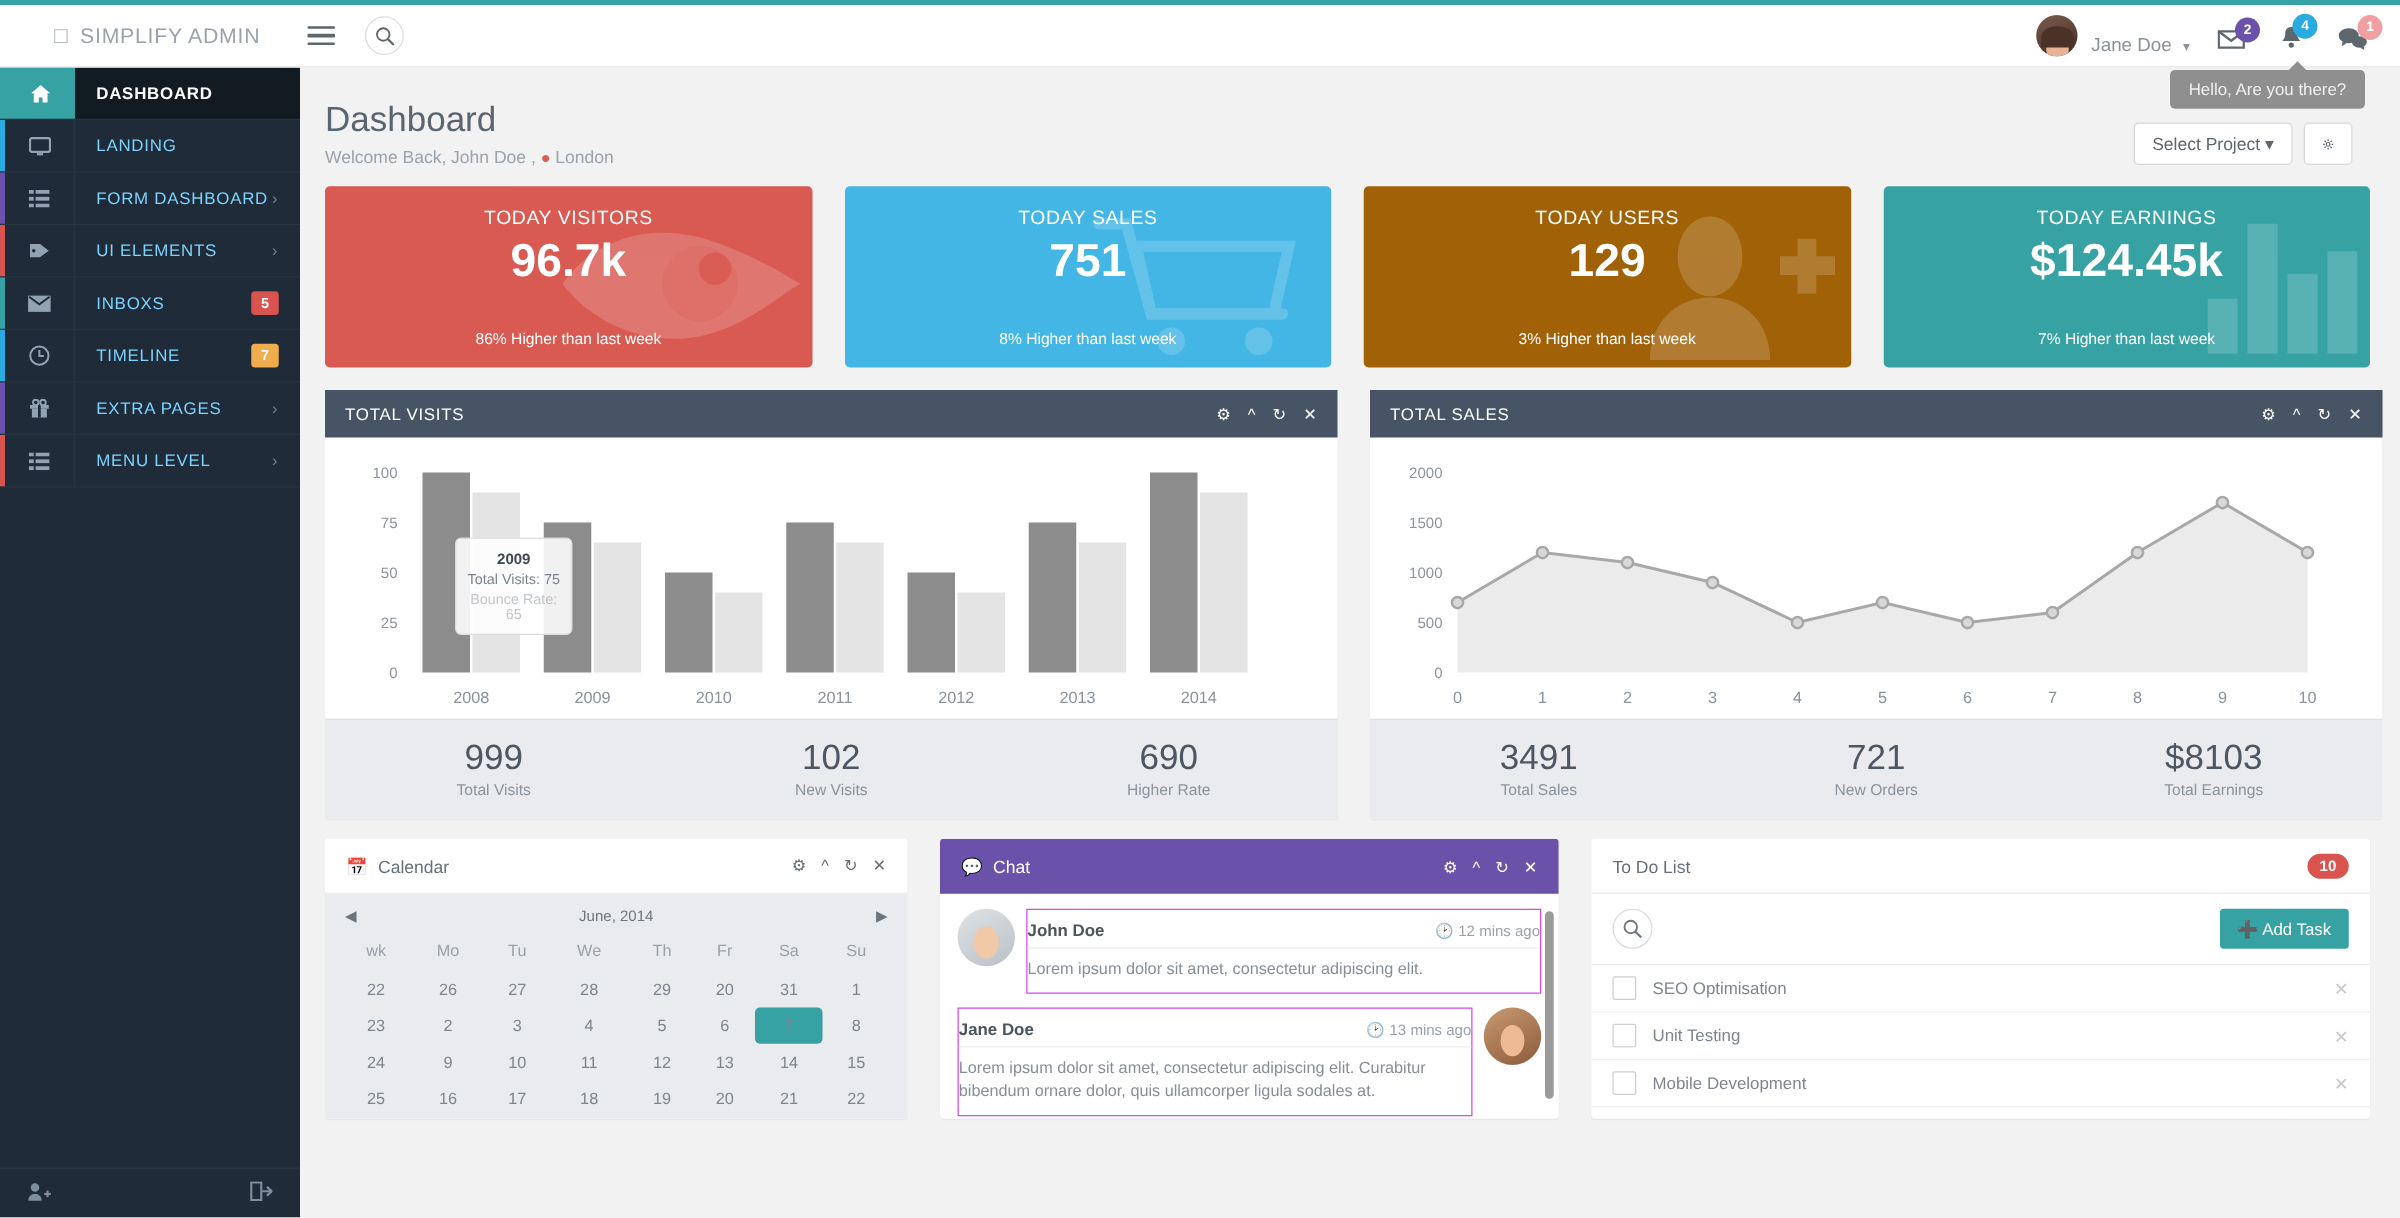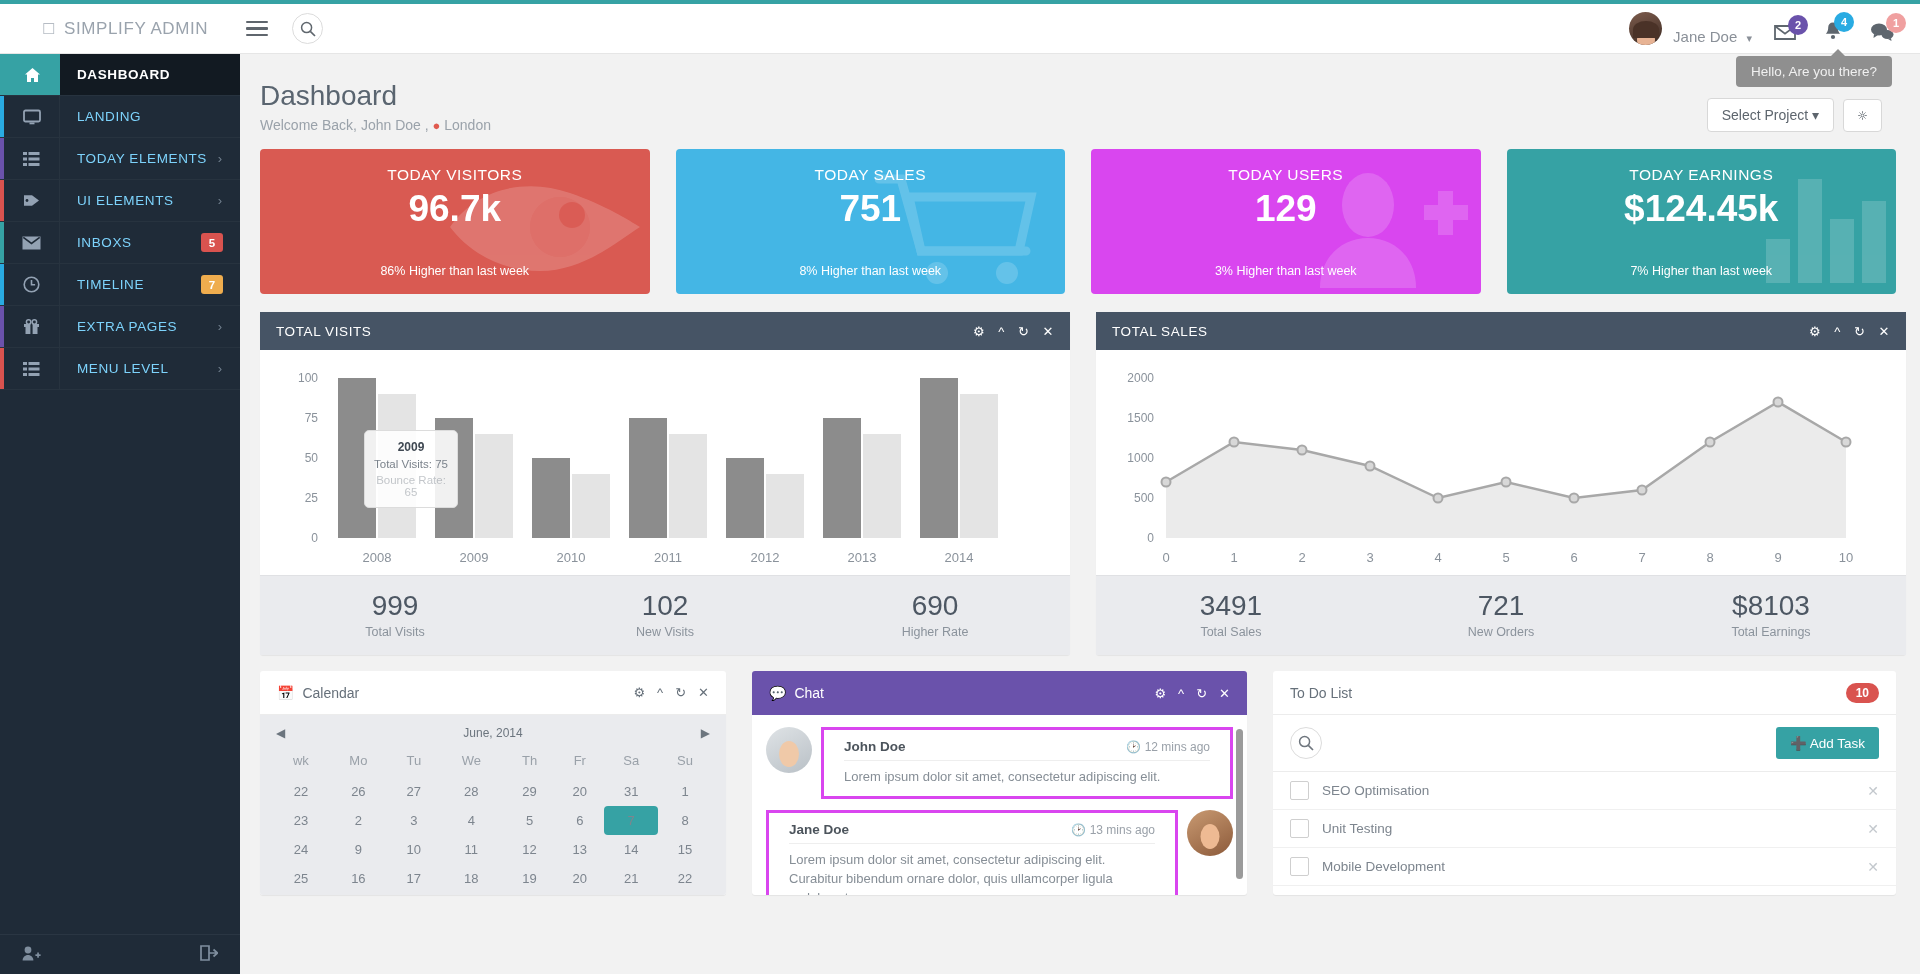--- a/index.html
+++ b/index.html
@@ -99,21 +99,21 @@
     border-top:1px solid #2a3643; display:flex; align-items:center;
     justify-content:space-between; padding:0 22px; color:#7f8e9e; font-size:14px;
   }
 
   
   .main { position:absolute; top:54px; left:240px; width:1680px; height:920px; overflow:hidden; }
   .page-head { padding:26px 38px 0 20px; display:flex; align-items:flex-start; }
   .page-title { font-size:28px; color:#5a6570; font-weight:normal; line-height:1.15; }
   .page-sub { font-size:14px; color:#9aa2aa; margin-top:5px; }
   .pin { color:#e05a4f; font-size:13px; }
-  .head-right { margin-left:auto; display:flex; gap:9px; padding-top:18px;align-items:center; }
+  .head-right { margin-left:auto; display:flex; gap:9px; padding-top:18px; }
   .btn-light {
     background:#fff; border:1px solid #d8d8d8; border-radius:4px; color:#5d656d;
     font-size:14px; padding:8px 14px; cursor:pointer; font-family:inherit;
   }
   .btn-gear { width:39px; display:flex; align-items:center; justify-content:center; }
 
   
   .stat-row { display:flex; gap:26px; padding:16px 24px 0 20px; }
   .stat-card {
     flex:1; height:145px; border-radius:4px; position:relative; overflow:hidden;
@@ -185,21 +185,21 @@
   .msg { display:flex; gap:0; margin-bottom:11px; }
   .msg-av {
     width:46px; height:46px; border-radius:50%; flex:0 0 46px; position:relative; overflow:hidden;
   }
   .av-john { background:linear-gradient(150deg,#dfe3e6,#b9c0c6); }
   .av-john::after{ content:""; position:absolute; left:50%; top:30%; transform:translateX(-50%);
     width:20px; height:26px; border-radius:50%; background:#f0c9a8; }
   .av-jane { background:linear-gradient(150deg,#c99a72,#8c5a3a); }
   .av-jane::after{ content:""; position:absolute; left:50%; top:30%; transform:translateX(-50%);
     width:19px; height:25px; border-radius:50%; background:#eeba93; }
-  .bubble { flex:1; border:3px solid #d946ef; background:#fff; padding:9px 20px; position:relative; }
+  .bubble { flex:1; border:1px solid #d946ef; background:#fff; padding:9px 0; position:relative; }
   .bubble-l { margin-left:9px; }
   .bubble-r { margin-right:9px; }
   .bub-head { display:flex; align-items:center; border-bottom:1px solid #eeeeee; padding-bottom:6px; }
   .bub-name { font-size:13.5px; font-weight:bold; color:#4c545c; }
   .bub-time { margin-left:auto; font-size:12px; color:#9aa1a9; }
   .bub-text { font-size:13px; color:#868e96; padding-top:7px; line-height:1.45; }
   .chat-scroll { position:absolute; right:4px; top:14px; width:7px; height:150px; background:#9b9b9b; border-radius:4px; }
 
   
   .todo-badge {
@@ -313,21 +313,21 @@
     <div class="nav-ico">
       <svg width="17" height="14" viewBox="0 0 17 14">
           <rect x="0" y="0" width="4" height="3" fill="currentColor"></rect>
           <rect x="5.5" y="0" width="11" height="3" fill="currentColor"></rect>
           <rect x="0" y="5.5" width="4" height="3" fill="currentColor"></rect>
           <rect x="5.5" y="5.5" width="11" height="3" fill="currentColor"></rect>
           <rect x="0" y="11" width="4" height="3" fill="currentColor"></rect>
           <rect x="5.5" y="11" width="11" height="3" fill="currentColor"></rect>
         </svg>
     </div>
-    <div class="nav-label">TODAY ELEMENTS</div>
+    <div class="nav-label">FORM DASHBOARD</div>
     <div class="nav-arrow">›</div>
   </div>
 
   <div class="nav-item">
     <div class="nav-accent" style="background:#d9534f"></div>
     <div class="nav-ico">
       <svg width="18" height="15" viewBox="0 0 18 15">
           <path d="M1 2.2h8l7 5.3-7 5.3H1z" fill="currentColor"></path>
           <circle cx="4" cy="7.5" r="1.4" fill="#1f2b38"></circle>
         </svg>
@@ -453,21 +453,21 @@
         <path d="M4 6h22l20 72h105" fill="none" stroke="#fff" stroke-width="9" stroke-linecap="round"></path>
         <path d="M34 24h122l-12 54H46z" fill="none" stroke="#fff" stroke-width="9"></path>
         <circle cx="62" cy="100" r="11" fill="#fff"></circle>
         <circle cx="132" cy="100" r="11" fill="#fff"></circle>
       </svg>
       <div class="stat-title">TODAY SALES</div>
       <div class="stat-value">751</div>
       <div class="stat-foot">8% Higher than last week</div>
     </div>
 
-    <div class="stat-card" style="background:#d946ef">
+    <div class="stat-card" style="background:#a16207">
       <svg class="stat-bg" width="165" height="115" viewBox="0 0 165 115">
         <ellipse cx="62" cy="32" rx="26" ry="32" fill="#fff"></ellipse>
         <path d="M14 115c0-30 21-50 48-50s48 20 48 50z" fill="#fff"></path>
         <rect x="118" y="32" width="44" height="15" fill="#fff"></rect>
         <rect x="132" y="18" width="15" height="44" fill="#fff"></rect>
       </svg>
       <div class="stat-title">TODAY USERS</div>
       <div class="stat-value">129</div>
       <div class="stat-foot">3% Higher than last week</div>
     </div>

